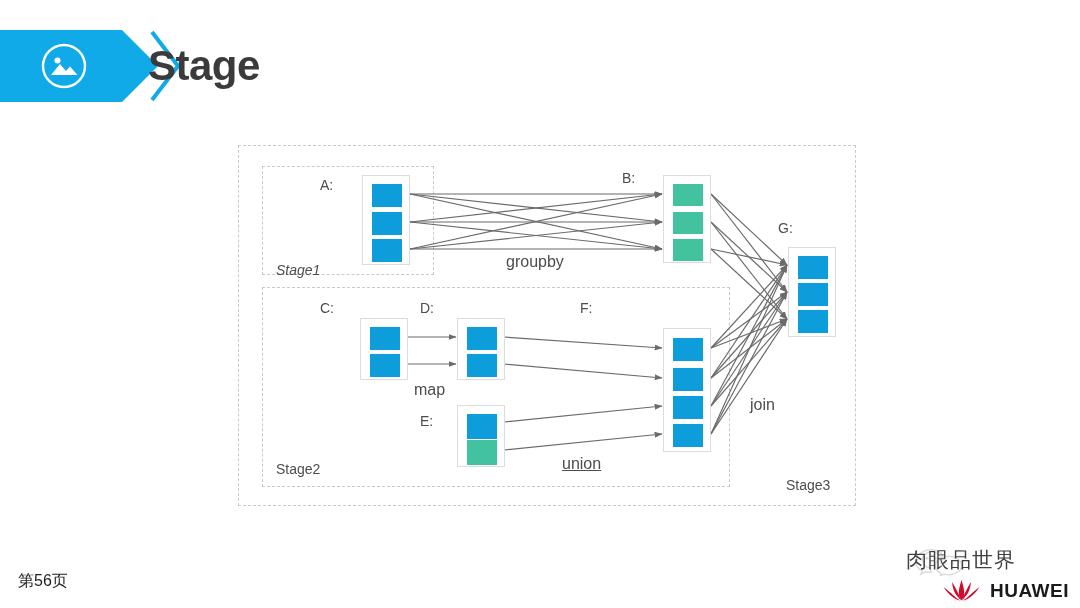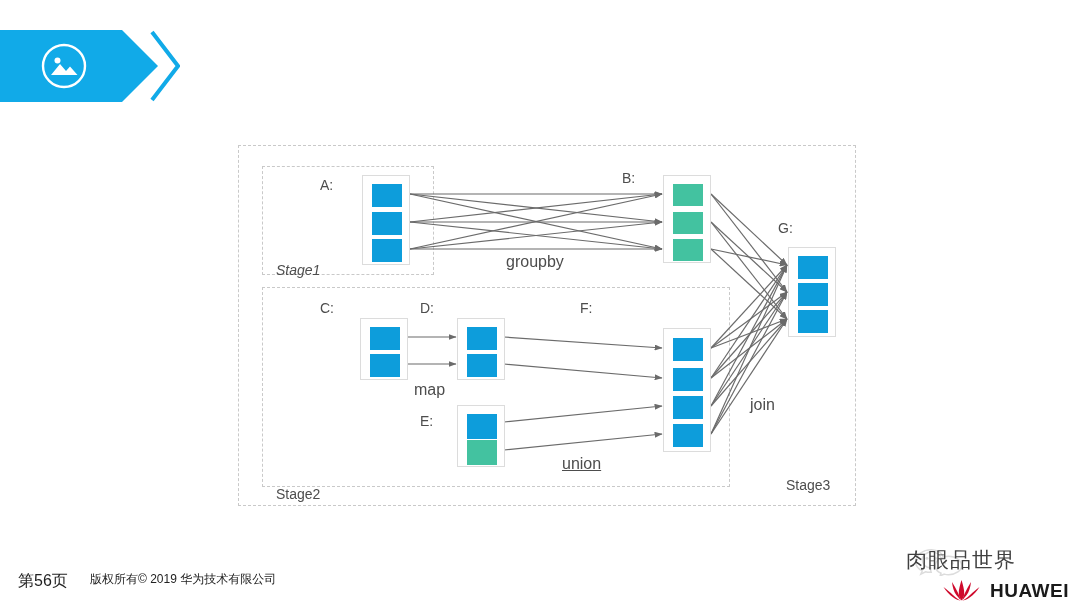--- a/index.html
+++ b/index.html
@@ -49,20 +49,21 @@
     <polygon points="0,0 4,0 40,36 4,72 0,72" fill="#11AAE8"></polygon>
   </svg>
   <svg class="chev-outline" viewBox="0 0 30 72">
     <polyline points="2,2 28,36 2,70" fill="none" stroke="#11AAE8" stroke-width="4"></polyline>
   </svg>
   <svg class="pic-icon" viewBox="0 0 48 48">
     <circle cx="24" cy="24" r="21" fill="none" stroke="#ffffff" stroke-width="2.4"></circle>
     <circle cx="17.5" cy="18.5" r="3" fill="#ffffff"></circle>
     <path d="M11 33 L20 22 L26 29 L30 24.5 L37.5 33 Z" fill="#ffffff"></path>
   </svg>
+  <div class="page-title">Stage</div>
 </div>
 
 <div class="diagram">
 
   <div class="dashed" style="left:238px;top:145px;width:618px;height:361px;"></div>
 
   <div class="dashed" style="left:262px;top:166px;width:172px;height:109px;"></div>
 
   <div class="dashed" style="left:262px;top:287px;width:468px;height:200px;"></div>
 
@@ -160,28 +161,27 @@
   <div class="oplbl" style="left:562px;top:456px;text-decoration:underline;">union</div>
 
   <div class="lbl" style="left:580px;top:300px;">F:</div>
   <div class="rddbox" style="left:663px;top:328px;width:48px;height:124px;">
     <div class="cell blue" style="left:9px;top:9px;width:30px;height:23px;"></div>
     <div class="cell blue" style="left:9px;top:39px;width:30px;height:23px;"></div>
     <div class="cell blue" style="left:9px;top:67px;width:30px;height:23px;"></div>
     <div class="cell blue" style="left:9px;top:95px;width:30px;height:23px;"></div>
   </div>
 
-  <div class="stagelbl" style="left:276px;top:461px;margin-top:25px;">Stage2</div>
+  <div class="stagelbl" style="left:276px;top:461px;">Stage2</div>
   <div class="oplbl" style="left:750px;top:397px;">join</div>
   <div class="stagelbl" style="left:786px;top:477px;text-align:center;">Stage3</div>
 </div>
 
 <div class="footer">
   <div class="foot-page">第56页</div>
-  <div class="foot-copy">版权所有© 2019 华为技术有限公司</div>
 </div>
 
 <svg class="watermark" viewBox="0 0 60 32">
   <path d="M20 4 C10 4 3 10 3 17 C3 21 6 24.5 10 26.5 L8.5 30 L13.5 27.5 C15.5 28 17.5 28.2 19.5 28 C19 26.5 18.8 25 19 23.5 C14 23 10 19.5 10 15 C10 10 14.5 6.5 20 6.5 C25 6.5 29 9.3 30 13 C31 12.9 32 12.9 33 13 C31.8 7.8 26.5 4 20 4 Z" fill="none" stroke="#dcdcdc" stroke-width="1.6"></path>
   <circle cx="15" cy="13" r="1.6" fill="#dcdcdc"></circle>
   <circle cx="24" cy="13" r="1.6" fill="#dcdcdc"></circle>
   <path d="M38 11 C30 11 24 15.5 24 21 C24 24.5 26.5 27.5 30 29 L29 32 L33.5 30 C35 30.4 36.5 30.6 38 30.6 C46 30.6 52 26 52 21 C52 15.5 46 11 38 11 Z" fill="none" stroke="#dcdcdc" stroke-width="1.6"></path>
   <circle cx="34" cy="18.5" r="1.4" fill="#dcdcdc"></circle>
   <circle cx="42" cy="18.5" r="1.4" fill="#dcdcdc"></circle>
 </svg>

